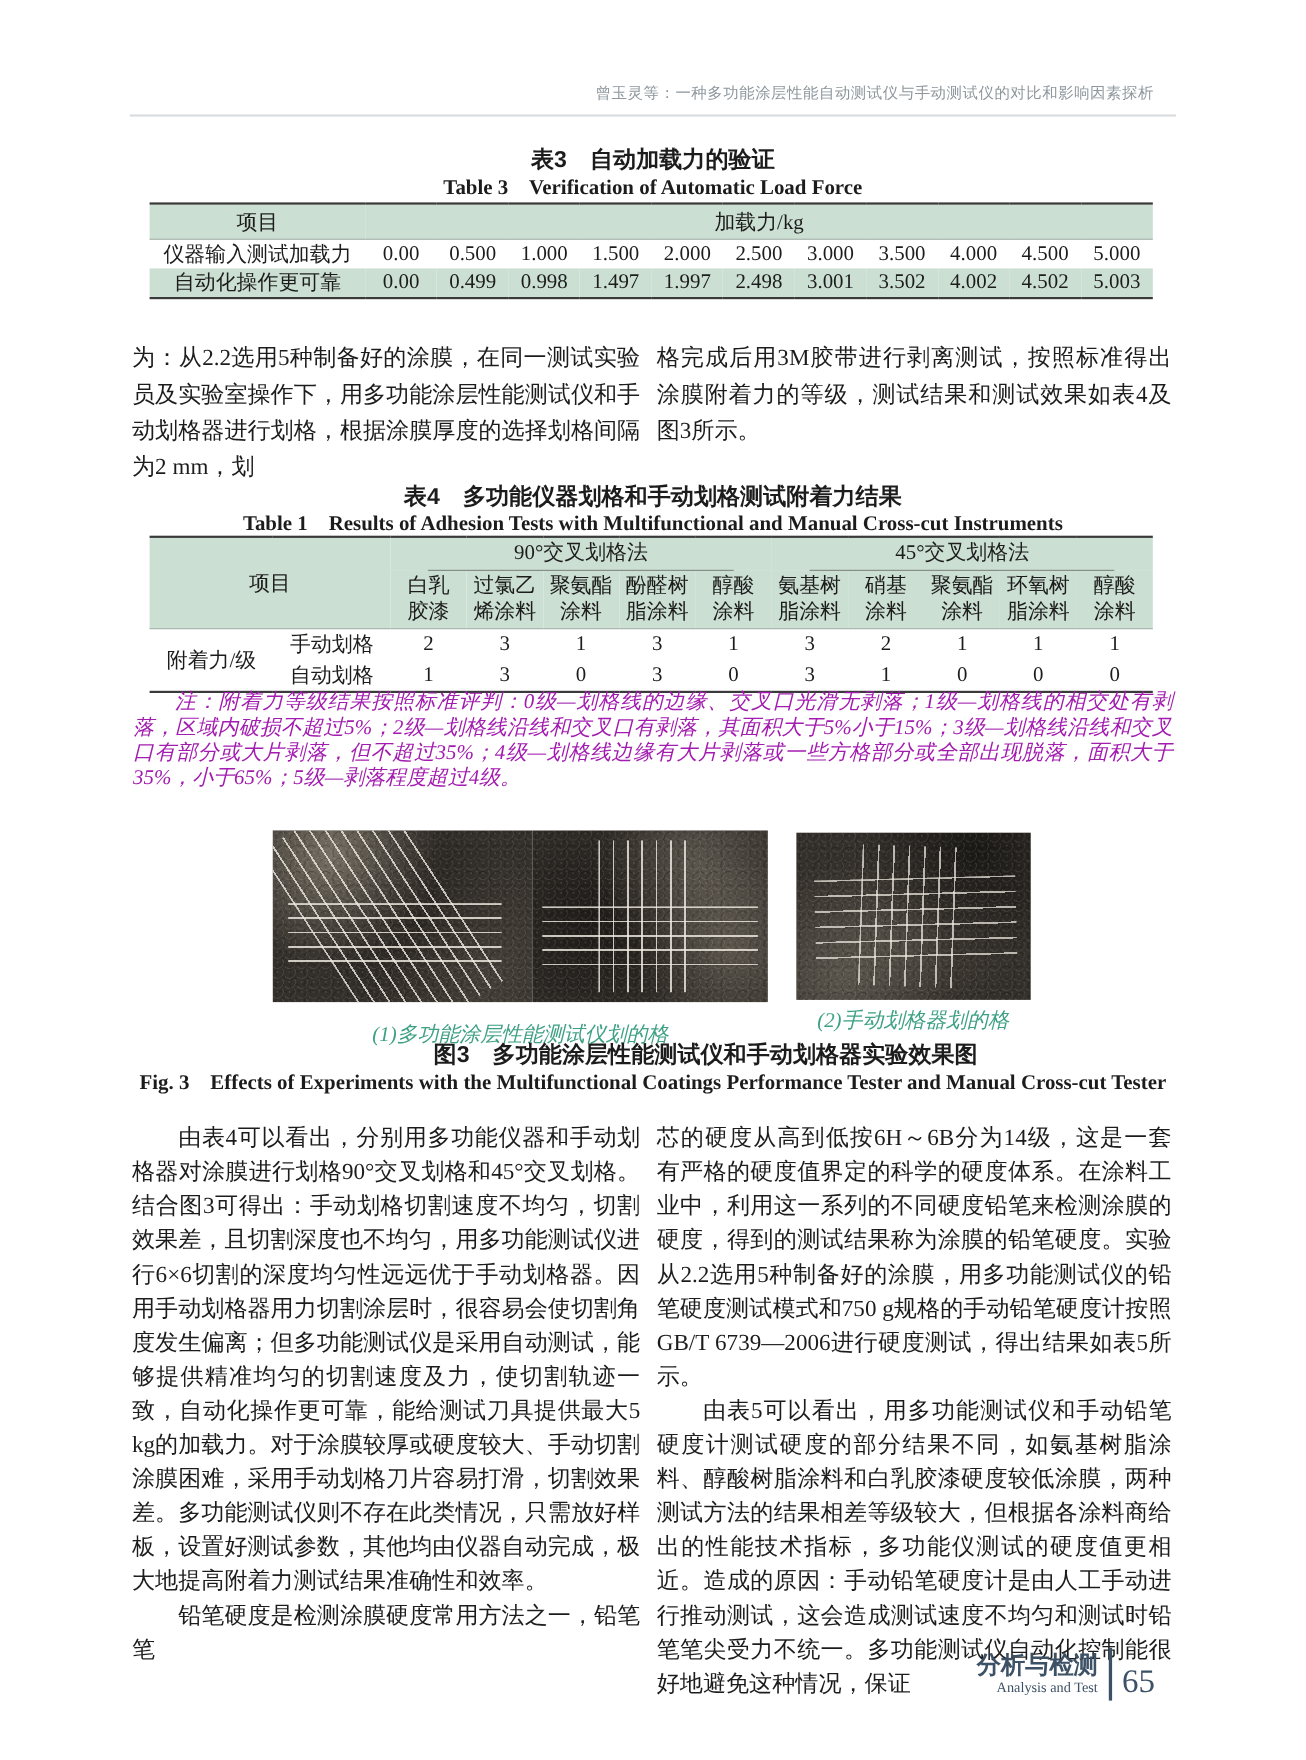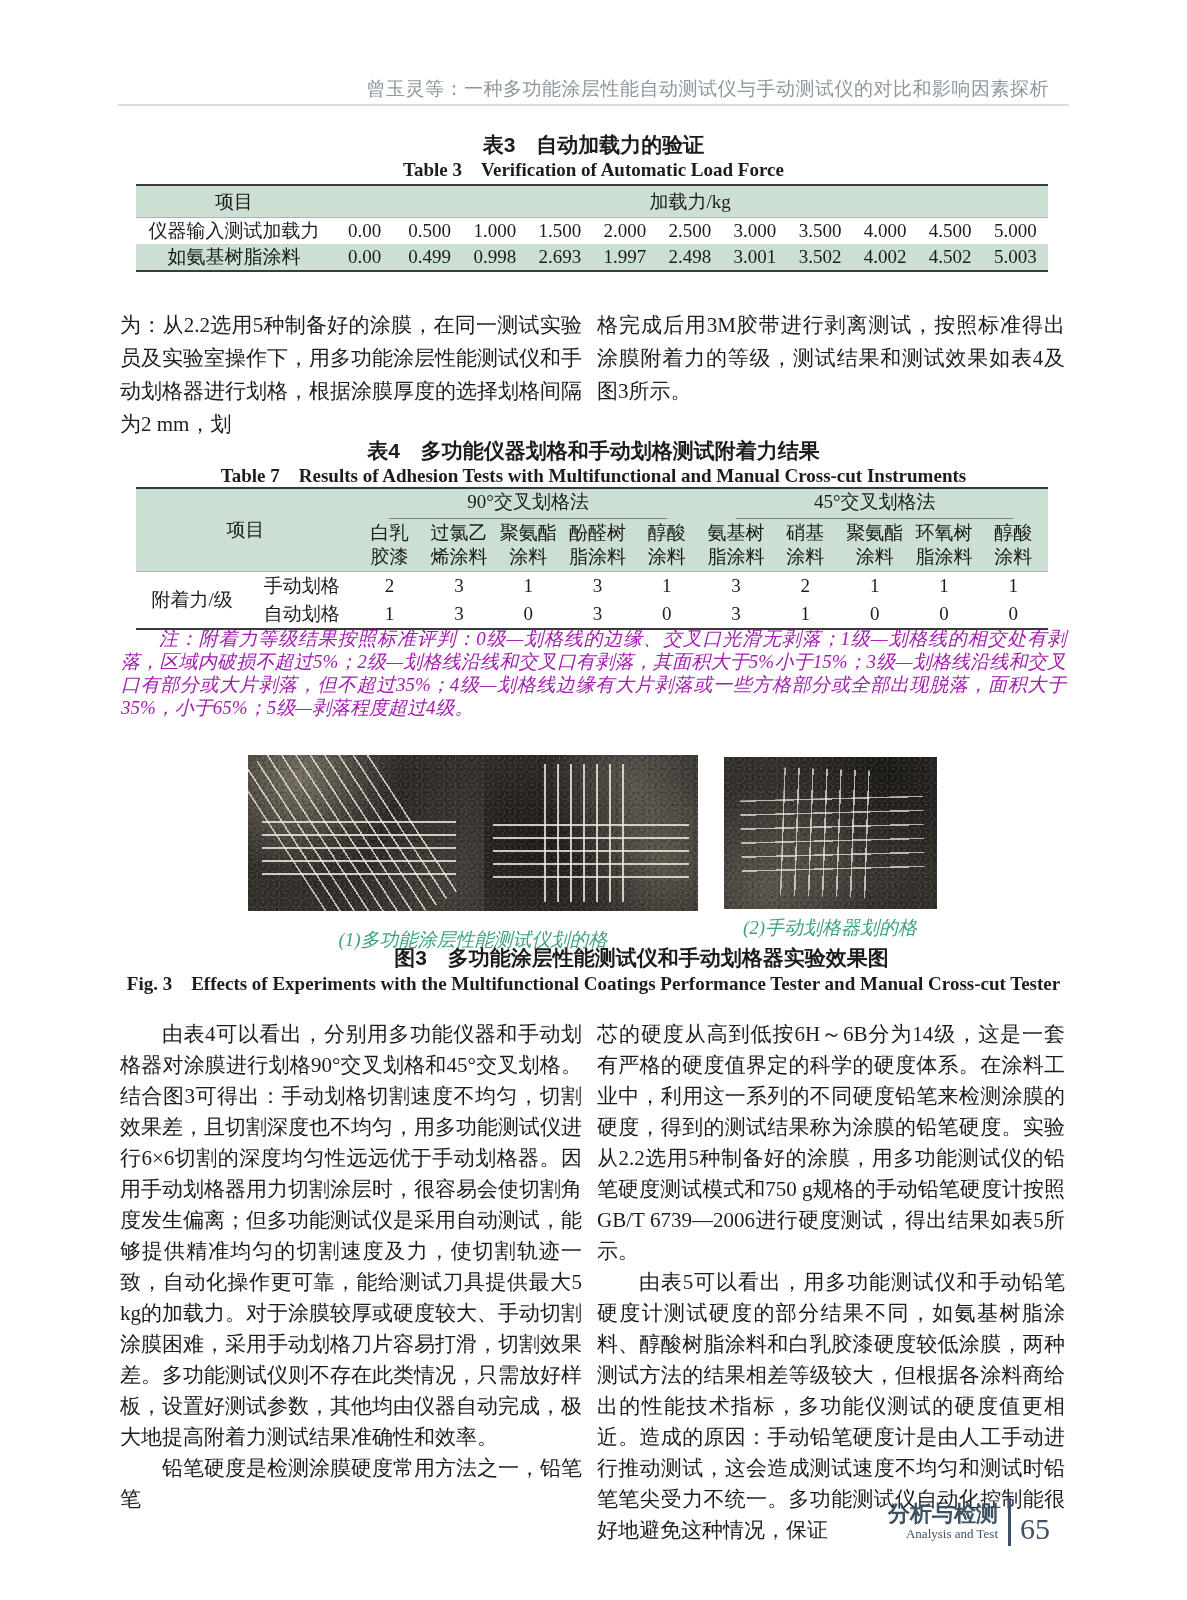--- a/index.html
+++ b/index.html
@@ -7,21 +7,21 @@
     width:1187px;height:1600px;position:relative;background:#ffffff;
     font-family:"Liberation Serif","DejaVu Serif",serif;color:#1c1c1c;
     overflow:hidden;
   }
   .abs{position:absolute;}
   .centered{position:absolute;left:0;width:1187px;text-align:center;}
   .sans{font-family:"Liberation Sans","DejaVu Sans",sans-serif;}
   .serif{font-family:"Liberation Serif","DejaVu Serif",serif;}
 
   
-  .running-head{top:76px;right:138px;font-size:19px;color:#8e979d;letter-spacing:.5px;}
+  .running-head{top:76px;right:138px;font-size:14px;color:#8e979d;letter-spacing:.5px;}
   .head-rule{top:104px;left:118px;width:951px;border-top:2px solid #d9dde0;height:0;}
 
   
   .tbl-title-zh{font-weight:bold;font-size:21px;}
   .tbl-title-en{font-weight:bold;font-size:19px;}
 
   
   table{border-collapse:collapse;table-layout:fixed;}
   .jtable{border-top:2px solid #3a3a3a;border-bottom:2px solid #3a3a3a;}
   .jtable td{text-align:center;padding:0;font-size:19px;vertical-align:middle;}
@@ -133,45 +133,45 @@
     <td>1.500</td>
     <td>2.000</td>
     <td>2.500</td>
     <td>3.000</td>
     <td>3.500</td>
     <td>4.000</td>
     <td>4.500</td>
     <td>5.000</td>
   </tr>
   <tr class="drow band">
-    <td>如氨基树脂涂料</td>
+    <td>自动化操作更可靠</td>
     <td>0.00</td>
     <td>0.499</td>
     <td>0.998</td>
-    <td>2.693</td>
+    <td>1.497</td>
     <td>1.997</td>
     <td>2.498</td>
     <td>3.001</td>
     <td>3.502</td>
     <td>4.002</td>
     <td>4.502</td>
     <td>5.003</td>
   </tr>
 </tbody>
   </table>
 
 <div class="abs bodycol p1l">
   <p>为：从2.2选用5种制备好的涂膜，在同一测试实验员及实验室操作下，用多功能涂层性能测试仪和手动划格器进行划格，根据涂膜厚度的选择划格间隔为2 mm，划</p>
 </div>
 <div class="abs bodycol p1r">
   <p>格完成后用3M胶带进行剥离测试，按照标准得出涂膜附着力的等级，测试结果和测试效果如表4及图3所示。</p>
 </div>
 
 <div class="centered tbl-title-zh sans" style="top:437px;">表4　多功能仪器划格和手动划格测试附着力结果</div>
-<div class="centered tbl-title-en serif" style="top:463px;">Table 7　Results of Adhesion Tests with Multifunctional and Manual Cross-cut Instruments</div>
+<div class="centered tbl-title-en serif" style="top:463px;">Table 1　Results of Adhesion Tests with Multifunctional and Manual Cross-cut Instruments</div>
 
 <table class="abs jtable t4">
   <colgroup>
       <col style="width:112px">
       <col style="width:106px">
       <col span="10" style="width:69px">
     </colgroup>
   <tbody>
       <tr class="grow band">
     <td colspan="2" rowspan="2" class="item-cell">项目</td>

